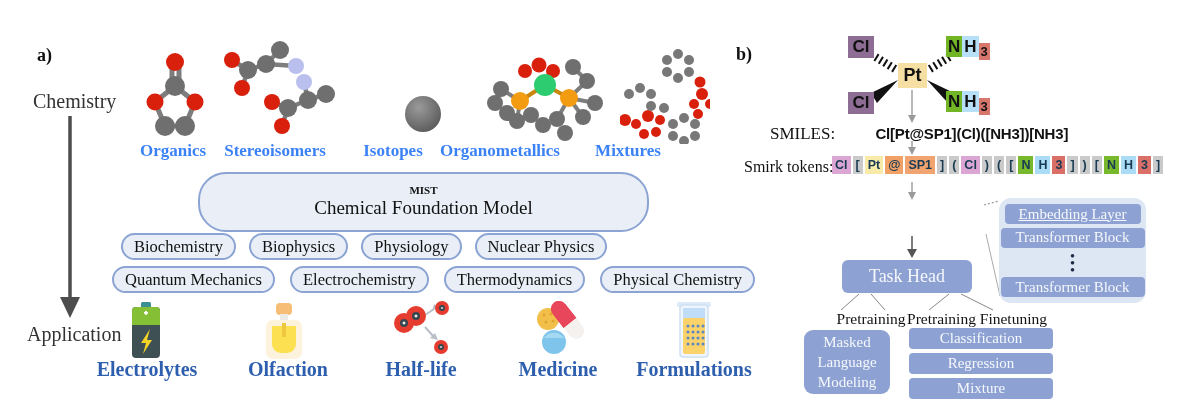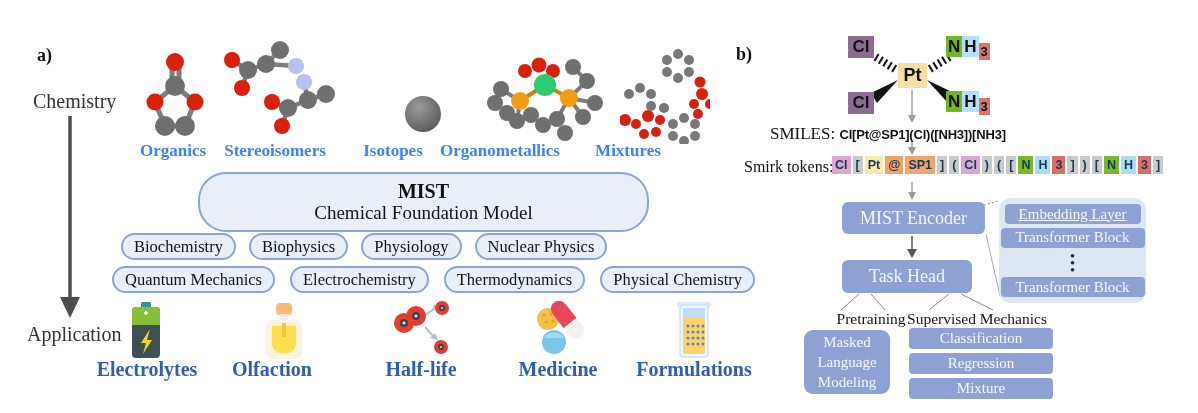--- a/index.html
+++ b/index.html
@@ -11,39 +11,39 @@
   
   .axis-label{font-size:20px;color:#333;}
   .panel-letter{font-size:18px;font-weight:bold;color:#111;}
   .cat-label{font-size:17px;font-weight:bold;color:#3b82f6;white-space:nowrap;}
   .app-label{font-size:20px;font-weight:bold;color:#2e5fae;white-space:nowrap;}
 
   
   .mist-box{left:198px;top:172px;width:447px;height:56px;background:#e9eef7;
             border:2.5px solid #8ba4d3;border-radius:28px;display:flex;flex-direction:column;
             align-items:center;justify-content:center;}
-  .mist-title{font-size:20px;font-weight:bold;color:#111;line-height:1.05;}
+  .mist-title{font-size:11px;font-weight:bold;color:#111;line-height:1.05;}
   .mist-sub{font-size:19px;color:#111;line-height:1.15;}
   .pill-row{display:flex;align-items:center;}
   .pill{background:#e9eef7;border:2px solid #8ba4d3;border-radius:14px;height:23px;
         padding:0 11px;display:flex;align-items:center;font-size:16.5px;color:#111;white-space:nowrap;}
 
   
   .atom{position:absolute;font-family:"Liberation Sans",sans-serif;font-weight:bold;
         color:#111;display:flex;align-items:center;justify-content:center;}
   .atom-cl{width:26px;height:22px;background:#8e6d95;font-size:17px;}
   .atom-pt{width:29px;height:25px;background:#f6dfa2;font-size:18px;}
   .nh3{position:absolute;font-family:"Liberation Sans",sans-serif;font-weight:bold;
        font-size:17px;color:#111;white-space:nowrap;}
   .nh3 .n{background:#72b626;padding:1px 2px;}
   .nh3 .h{background:#b5e0f8;padding:1px 2px;}
   .nh3 .s3{background:#d7766d;font-size:13px;padding:1px 2px;position:relative;top:4px;}
 
   .smiles-line{font-size:17px;color:#111;white-space:nowrap;}
-  .smiles-line b{font-family:"Liberation Sans",sans-serif;font-size:13px;letter-spacing:-0.2px;}
+  .smiles-line b{font-family:"Liberation Sans",sans-serif;font-size:15px;letter-spacing:-0.2px;margin-left:36px;}
   .tokens-label{font-size:16px;color:#111;white-space:nowrap;}
   .token-row{display:flex;gap:2px;align-items:center;}
   .token{font-family:"Liberation Sans",sans-serif;font-weight:600;font-size:12.5px;
          color:#173a52;padding:2px 3px;line-height:1.15;white-space:pre;}
 
   
   .bluebox{background:#8da2d3;color:#f5f7fb;display:flex;align-items:center;justify-content:center;
            text-align:center;font-family:"Liberation Serif",serif;}
   .enc{left:842px;top:202px;width:143px;height:32px;border-radius:6px;font-size:18px;}
   .task{left:842px;top:260px;width:130px;height:33px;border-radius:6px;font-size:18px;}
@@ -325,21 +325,21 @@
         <circle cx="29" cy="36" r="1.5"></circle>
       <circle cx="14" cy="42" r="1.5"></circle>
         <circle cx="19" cy="42" r="1.5"></circle>
         <circle cx="24" cy="42" r="1.5"></circle>
         <circle cx="29" cy="42" r="1.5"></circle>
     </g>
   </svg>
 
   <div id="app-labels">
       <div class="abs app-label ctr" style="left: 147px; top: 358px;">Electrolytes</div>
-      <div class="abs app-label ctr" style="left: 272px; top: 358px; text-align: right;">Olfaction</div>
+      <div class="abs app-label ctr" style="left: 288px; top: 358px; text-align: right;">Olfaction</div>
       <div class="abs app-label ctr" style="left: 421px; top: 358px;">Half-life</div>
       <div class="abs app-label ctr" style="left: 558px; top: 358px;">Medicine</div>
       <div class="abs app-label ctr" style="left: 694px; top: 358px;">Formulations</div>
     </div>
 
   <div class="abs panel-letter" style="left:736px;top:44px;">b)</div>
 
   <div class="atom atom-cl" style="left:848px;top:36px;">Cl</div>
   <div class="atom atom-cl" style="left:848px;top:92px;">Cl</div>
   <div class="atom atom-pt" style="left:898px;top:63px;">Pt</div>
@@ -373,36 +373,35 @@
       <div class="token" style="background: rgb(217, 111, 102);">3</div>
       <div class="token" style="background: rgb(202, 202, 202);">]</div>
       <div class="token" style="background: rgb(202, 202, 202);">)</div>
       <div class="token" style="background: rgb(202, 202, 202);">[</div>
       <div class="token" style="background: rgb(119, 184, 45);">N</div>
       <div class="token" style="background: rgb(171, 220, 246);">H</div>
       <div class="token" style="background: rgb(217, 111, 102);">3</div>
       <div class="token" style="background: rgb(202, 202, 202);">]</div>
     </div>
 
-  <div class="abs bluebox enc">MIST Encoder</div>
   <div class="abs bluebox task">Task Head</div>
 
   <div id="detail-panel" class="abs detail-panel">
       <div class="detail-item" style="width: 124px; text-decoration: underline;">Embedding Layer</div>
       <div class="detail-item" style="width: 132px;">Transformer Block</div>
       <div class="detail-dots">
         <div>•</div>
         <div>•</div>
         <div>•</div>
       </div>
       <div class="detail-item" style="width: 132px;">Transformer Block</div>
     </div>
 
   <div class="abs branch-label ctr" style="left:847px;top:310px;margin-left:24px;">Pretraining</div>
-  <div class="abs branch-label ctr" style="left:977px;top:310px;">Supervised Mechanics</div>
+  <div class="abs branch-label ctr" style="left:977px;top:310px;">Pretraining Finetuning</div>
   <div class="abs bluebox mlm-box">Masked Language Modeling</div>
   <div id="sft-col" class="abs sft-col">
       <div class="bluebox sft-item">Classification</div>
       <div class="bluebox sft-item">Regression</div>
       <div class="bluebox sft-item">Mixture</div>
     </div>
 
 </div>
 
 </body></html>

